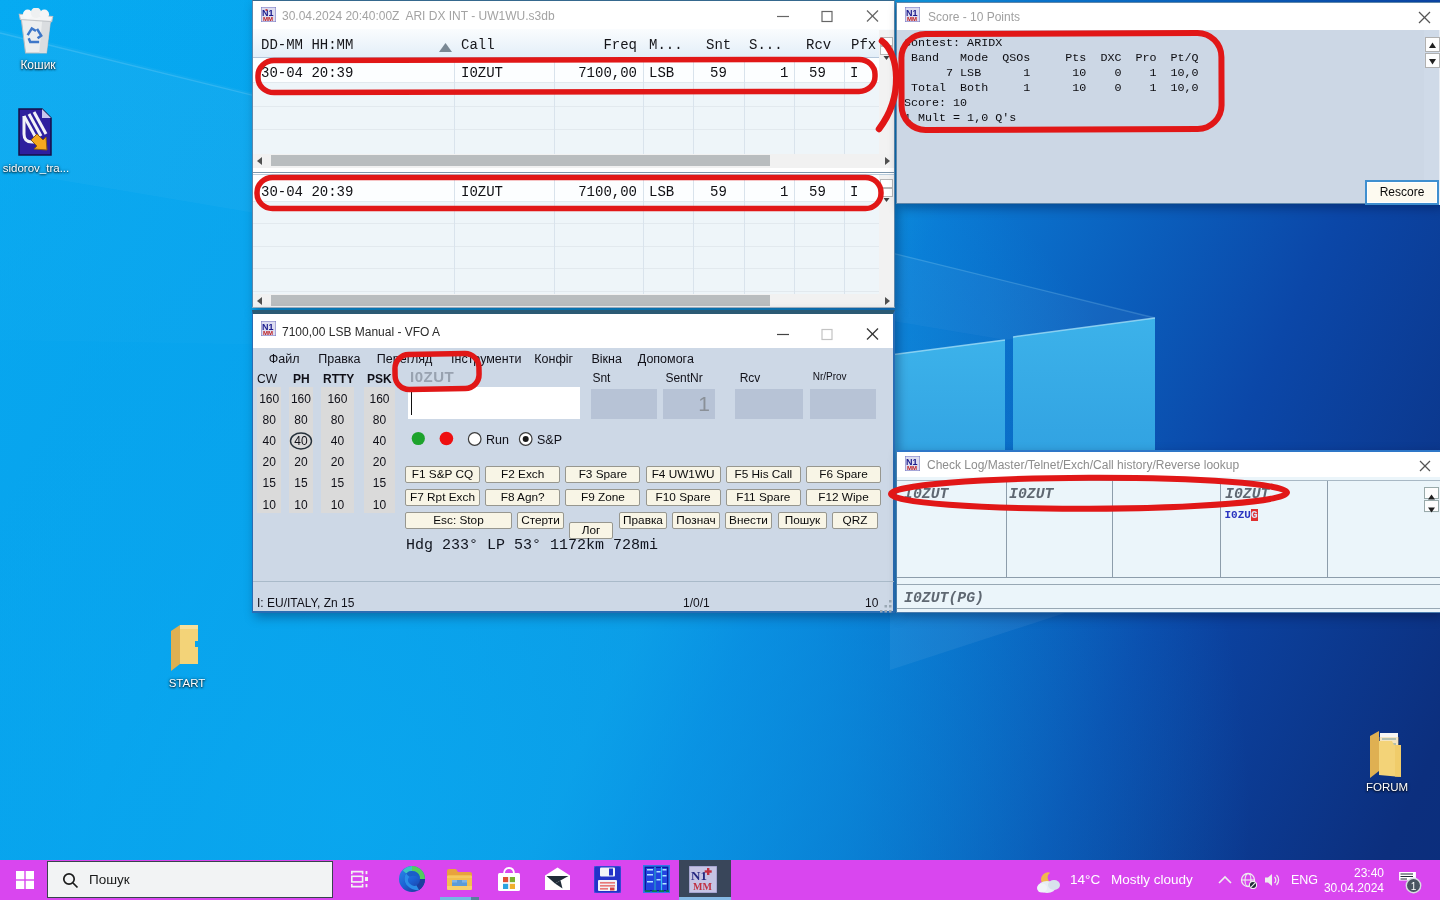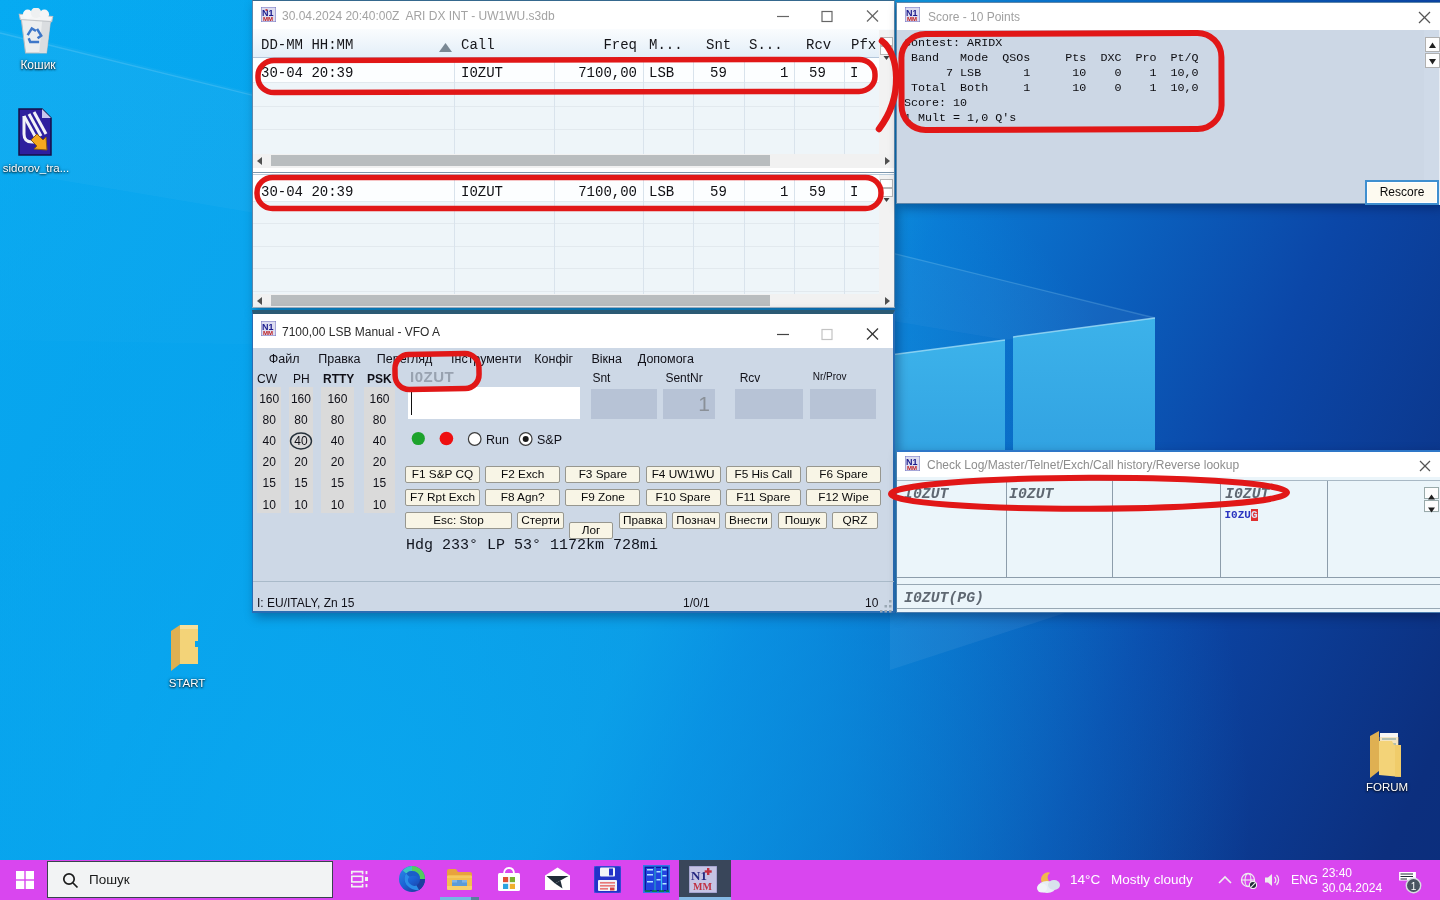--- a/index.html
+++ b/index.html
@@ -268,21 +268,21 @@
     <span class="abs" style="left:65.3px;top:4px">Правка</span>
     <span class="abs" style="left:123.8px;top:4px">Перегляд</span>
     <span class="abs" style="left:198px;top:4px">Інструменти</span>
     <span class="abs" style="left:281.3px;top:4px">Конфіг</span>
     <span class="abs" style="left:338.4px;top:4px">Вікна</span>
     <span class="abs" style="left:384.8px;top:4px">Допомога</span>
   </div>
 
   <div class="abs" style="left:0;top:56px;width:160px;height:160px;font-size:12px;color:#101018">
     <span class="abs" style="left:4px;top:2px;font-weight:normal">CW</span>
-    <span class="abs" style="left:40px;top:2px;font-weight:normal">PH</span>
+    <span class="abs" style="left:40px;top:2px;font-weight:bold">PH</span>
     <span class="abs" style="left:70px;top:2px;font-weight:bold">RTTY</span>
     <span class="abs" style="left:114px;top:2px;font-weight:bold">PSK</span>
   </div>
   <div class="abs" style="left:4px;top:73px;width:24.4px;height:126px;background:#dadada"></div>
   <div class="abs" style="left:35.7px;top:73px;width:24.4px;height:126px;background:#dadada"></div>
   <div class="abs" style="left:68px;top:73px;width:32.7px;height:126px;background:#dadada"></div>
   <div class="abs" style="left:110.6px;top:73px;width:31.7px;height:126px;background:#dadada"></div>
   <div class="abs" id="bands" style="left:0;top:75px;width:160px;height:130px;font-size:12px;color:#101018">
     <span class="abs" style="left:-3.8px;top:3px;width:40px;text-align:center">160</span>
         <span class="abs" style="left:27.9px;top:3px;width:40px;text-align:center">160</span>
@@ -569,21 +569,21 @@
     <line x1="1.5" y1="8" x2="14.5" y2="8" stroke="#eee" stroke-width="1.1"></line>
     <circle cx="13" cy="13" r="3.6" fill="#202c38" stroke="#eee" stroke-width="1.1"></circle>
     <line x1="10.8" y1="15.4" x2="15.2" y2="10.8" stroke="#eee" stroke-width="1.1"></line>
   </svg>
   <svg class="abs" style="left:1264px;top:12px" width="19" height="16" viewBox="0 0 19 16">
     <path d="M1,5.5 L4,5.5 L8,2 L8,14 L4,10.5 L1,10.5 Z" fill="#eee"></path>
     <path d="M10.5,5 A4,4 0 0,1 10.5,11" fill="none" stroke="#eee" stroke-width="1.3"></path>
     <path d="M12.5,3 A7,7 0 0,1 12.5,13" fill="none" stroke="#eee" stroke-width="1.3"></path>
   </svg>
   <span class="tbw" style="left:1291px;top:13px;font-size:12.5px">ENG</span>
-  <div class="tbw" style="left:1322px;top:6px;width:62px;text-align:left;font-size:12px;line-height:14.5px">23:40<br>30.04.2024</div>
+  <div class="tbw" style="left:1322px;top:6px;width:62px;text-align:right;font-size:12px;line-height:14.5px">23:40<br>30.04.2024</div>
   <svg class="abs" style="left:1397px;top:10px" width="26" height="25" viewBox="0 0 26 25">
     <path d="M2,2 L18,2 L18,10 L16,14 L16,10 L2,10 Z" fill="#fff" transform="scale(1.05)"></path>
     <path d="M3.5,4 L16,4 M3.5,6.5 L16,6.5 M3.5,9 L10,9" stroke="#202c38" stroke-width="1"></path>
     <circle cx="16.5" cy="15.5" r="7.2" fill="#4a5561" stroke="#d8dde2" stroke-width="1.4"></circle>
     <text x="13.8" y="20" font-size="10" fill="#fff" font-family="Liberation Sans">1</text>
   </svg>
 </div>
 </div>
 
 </body></html>

